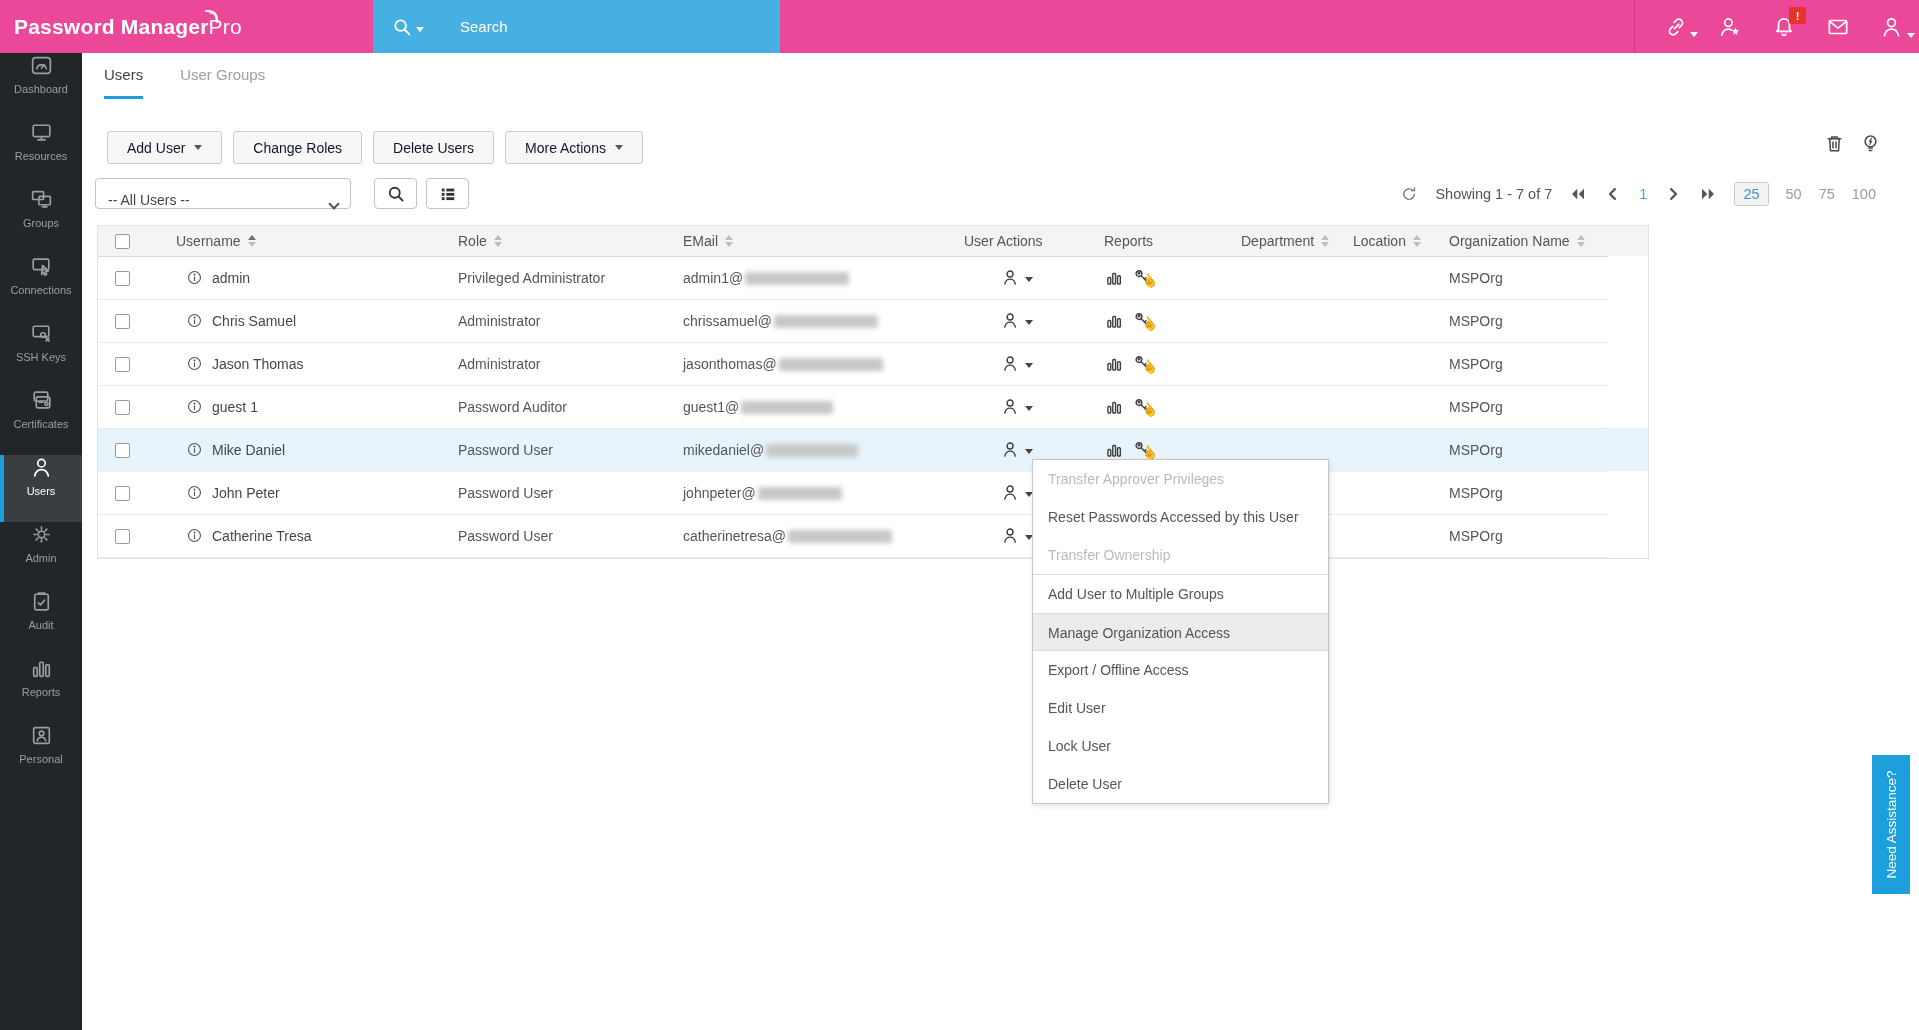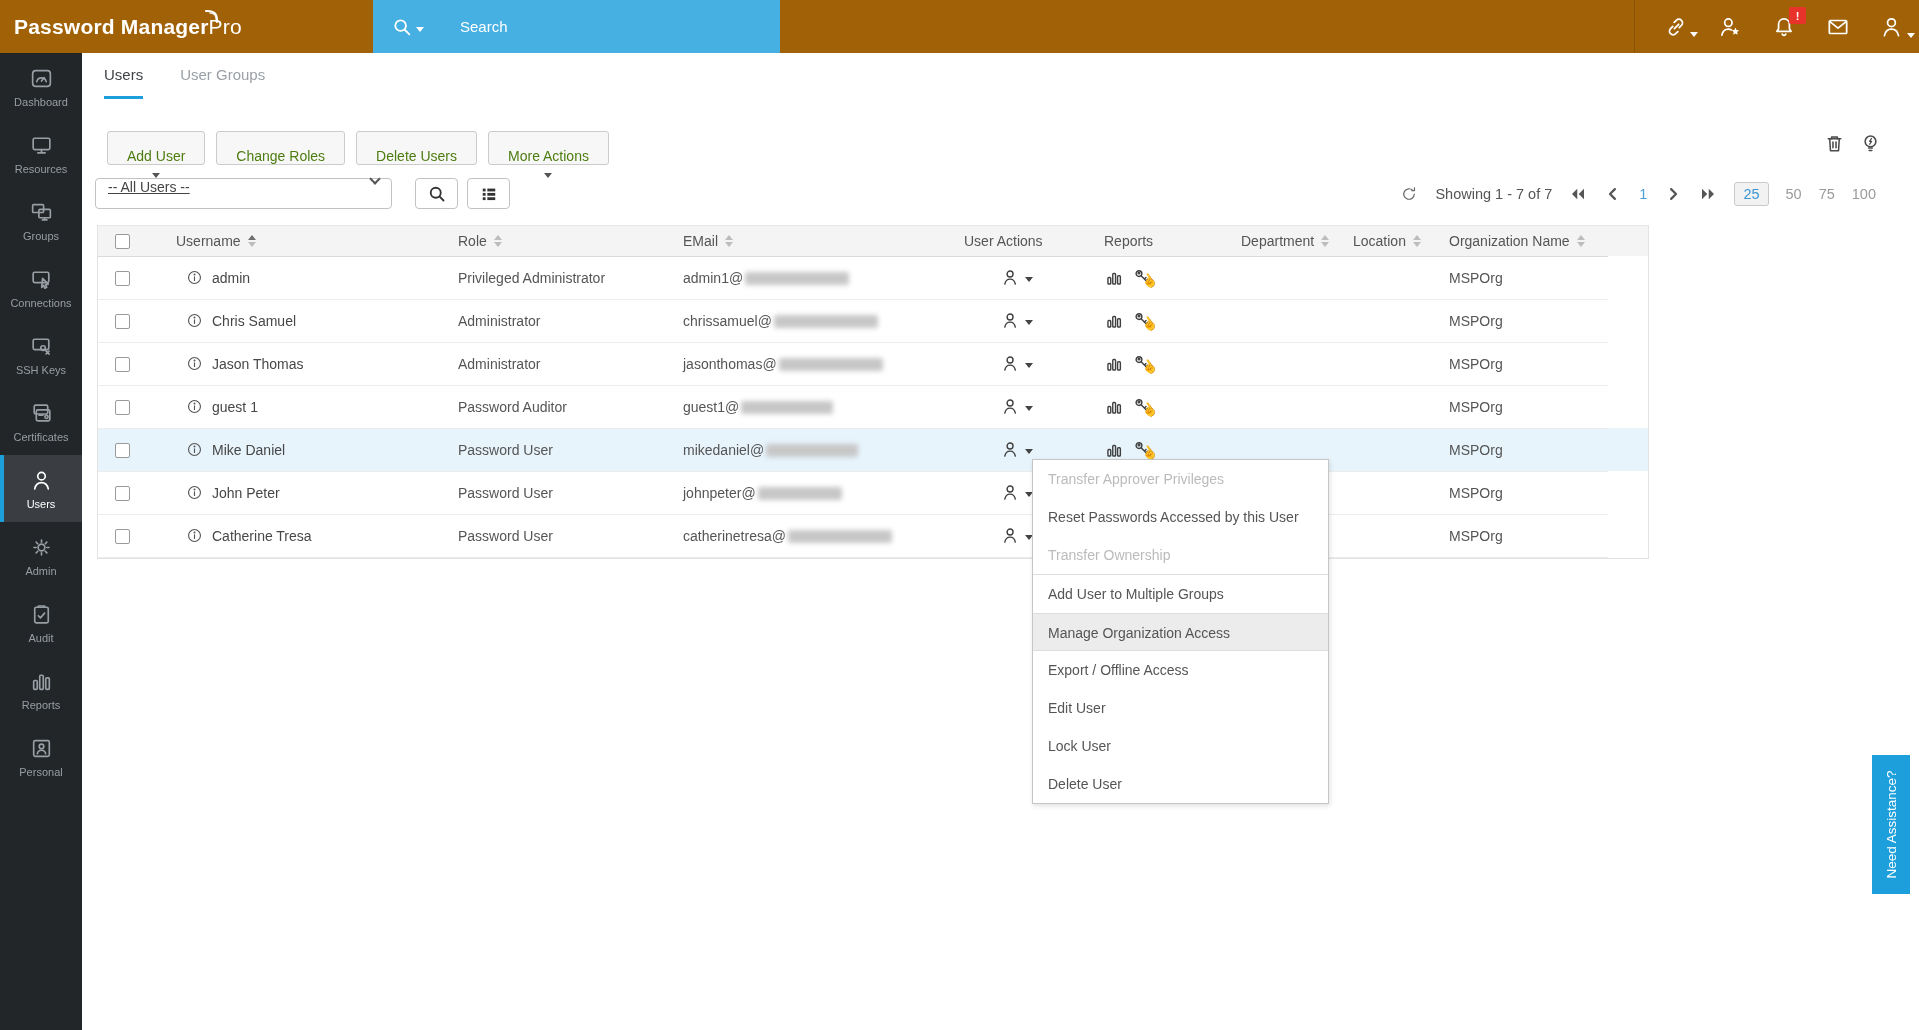--- a/index.html
+++ b/index.html
@@ -1,55 +1,55 @@
 <!DOCTYPE html>
 <html><head>
 <meta charset="utf-8">
 <style>
   * { box-sizing: border-box; margin: 0; padding: 0; }
   body { font-family: "Liberation Sans", sans-serif; background: #fff; }
   .screen { position: relative; width: 1919px; height: 1030px; overflow: hidden; background: #fff; }
 
   
-  .topbar { position: absolute; top: 0; left: 0; width: 100%; height: 53px; background: #a16207; }
+  .topbar { position: absolute; top: 0; left: 0; width: 100%; height: 53px; background: #ec4899; }
   .logo { position: absolute; left: 14px; top: 0; height: 53px; display: flex; align-items: center; color: #fff; font-size: 21px; letter-spacing: .2px; }
   .logo b { font-weight: 700; }
   .logo .pro { font-weight: 300; margin-left: 0; position: relative; }
   .logo .swoosh { position: absolute; left: 190px; top: 8px; }
   .search-zone { position: absolute; left: 373px; top: 0; width: 407px; height: 53px; background: #45B0E1; display: flex; align-items: center; padding-left: 18px; color: #fff; }
   .search-zone .caret { margin: 6px 0 0 3px; }
   .search-zone .ph { font-size: 15px; margin-left: 36px; color: #fff; }
   .caret { width: 0; height: 0; border-left: 4px solid transparent; border-right: 4px solid transparent; border-top: 5px solid currentColor; display: inline-block; }
   .tb-icons { position: absolute; right: 0; top: 0; height: 53px; display: flex; align-items: center; }
   .tb-divider { width: 1px; height: 53px; background: rgba(0,0,0,.14); margin-right: 14px; }
   .tb-ic { width: 54px; height: 53px; display: flex; align-items: center; justify-content: center; color: #fff; position: relative; cursor: pointer; }
   .tb-ic svg { width: 26px; height: 26px; }
   .badge { position: absolute; top: 7px; right: 5px; min-width: 17px; height: 17px; background: #E8332A; color: #fff; font-size: 11px; font-weight: 700; display: flex; align-items: center; justify-content: center; border-radius: 2px; }
 
   
   .sidebar { position: absolute; top: 53px; left: 0; width: 82px; height: 977px; background: #232629; }
-  .side-item { height: 67px; display: flex; flex-direction: column; align-items: center; justify-content: center; gap: 5px; color: #979EA4; font-size: 11px; position: relative; cursor: pointer; }
+  .side-item { height: 67px; display: flex; flex-direction: column; align-items: center; justify-content: flex-start; gap: 5px; color: #979EA4; font-size: 11px; position: relative; cursor: pointer; }
   .side-item svg { width: 25px; height: 25px; }
   .side-item.active { background: #3A3E43; color: #fff; }
   .side-item.active::before { content: ""; position: absolute; left: 0; top: 0; bottom: 0; width: 4px; background: #1C9FDB; }
 
   
   .tabs { position: absolute; left: 104px; top: 66px; display: flex; gap: 37px; }
   .tab { font-size: 15px; color: #9AA0A6; padding-bottom: 13px; cursor: pointer; }
   .tab.active { color: #3F4448; border-bottom: 3px solid #1C9FDB; }
 
   .toolbar { position: absolute; left: 107px; top: 131px; display: flex; gap: 11px; }
-  .btn { height: 33px; background: #F7F7F7; border: 1px solid #CBCBCB; border-radius: 3px; padding: 16px 19px; font-size: 14px; color: #4d7c0f; display: flex; align-items: center; gap: 9px; cursor: pointer; flex-direction: column; }
+  .btn { height: 33px; background: #F7F7F7; border: 1px solid #CBCBCB; border-radius: 3px; padding: 0 19px; font-size: 14px; color: #0f172a; display: flex; align-items: center; gap: 9px; cursor: pointer; }
   .btn .caret { color: #555; }
 
   .corner-icons { position: absolute; right: 37px; top: 132px; display: flex; gap: 13px; color: #4A4A4A; }
   .corner-icons svg { width: 23px; height: 23px; cursor: pointer; }
 
   .filter-row { position: absolute; left: 95px; top: 178px; display: flex; align-items: center; }
-  .select { width: 297px; height: 31px; border: 1px solid #C2C2C2; border-radius: 4px; background: #fff; display: flex; align-items: flex-start; justify-content: space-between; padding: 0 12px; font-size: 14px; color: #444; cursor: pointer; text-decoration: underline; }
+  .select { width: 256px; height: 31px; border: 1px solid #C2C2C2; border-radius: 4px; background: #fff; display: flex; align-items: flex-end; justify-content: space-between; padding: 0 12px; font-size: 14px; color: #444; cursor: pointer; }
   .chev-down { width: 8px; height: 8px; border-right: 2px solid #555; border-bottom: 2px solid #555; transform: rotate(45deg); margin-top: -4px; }
   .icon-btn { width: 43px; height: 31px; border: 1px solid #C2C2C2; border-radius: 4px; background: #fff; display: flex; align-items: center; justify-content: center; color: #333; cursor: pointer; }
   .icon-btn svg { width: 20px; height: 20px; }
   .fr-gap1 { width: 23px; } .fr-gap2 { width: 9px; }
 
   .pagination { position: absolute; right: 43px; top: 178px; height: 31px; display: flex; align-items: center; gap: 17px; font-size: 14.5px; color: #555; }
   .pagination svg { width: 18px; height: 18px; color: #666; cursor: pointer; }
   .pg-arrow { cursor: pointer; display: flex; align-items: center; }
   .pg-num { color: #4B9FD8; cursor: pointer; }
   .pg-size { color: #9B9B9B; cursor: pointer; }

